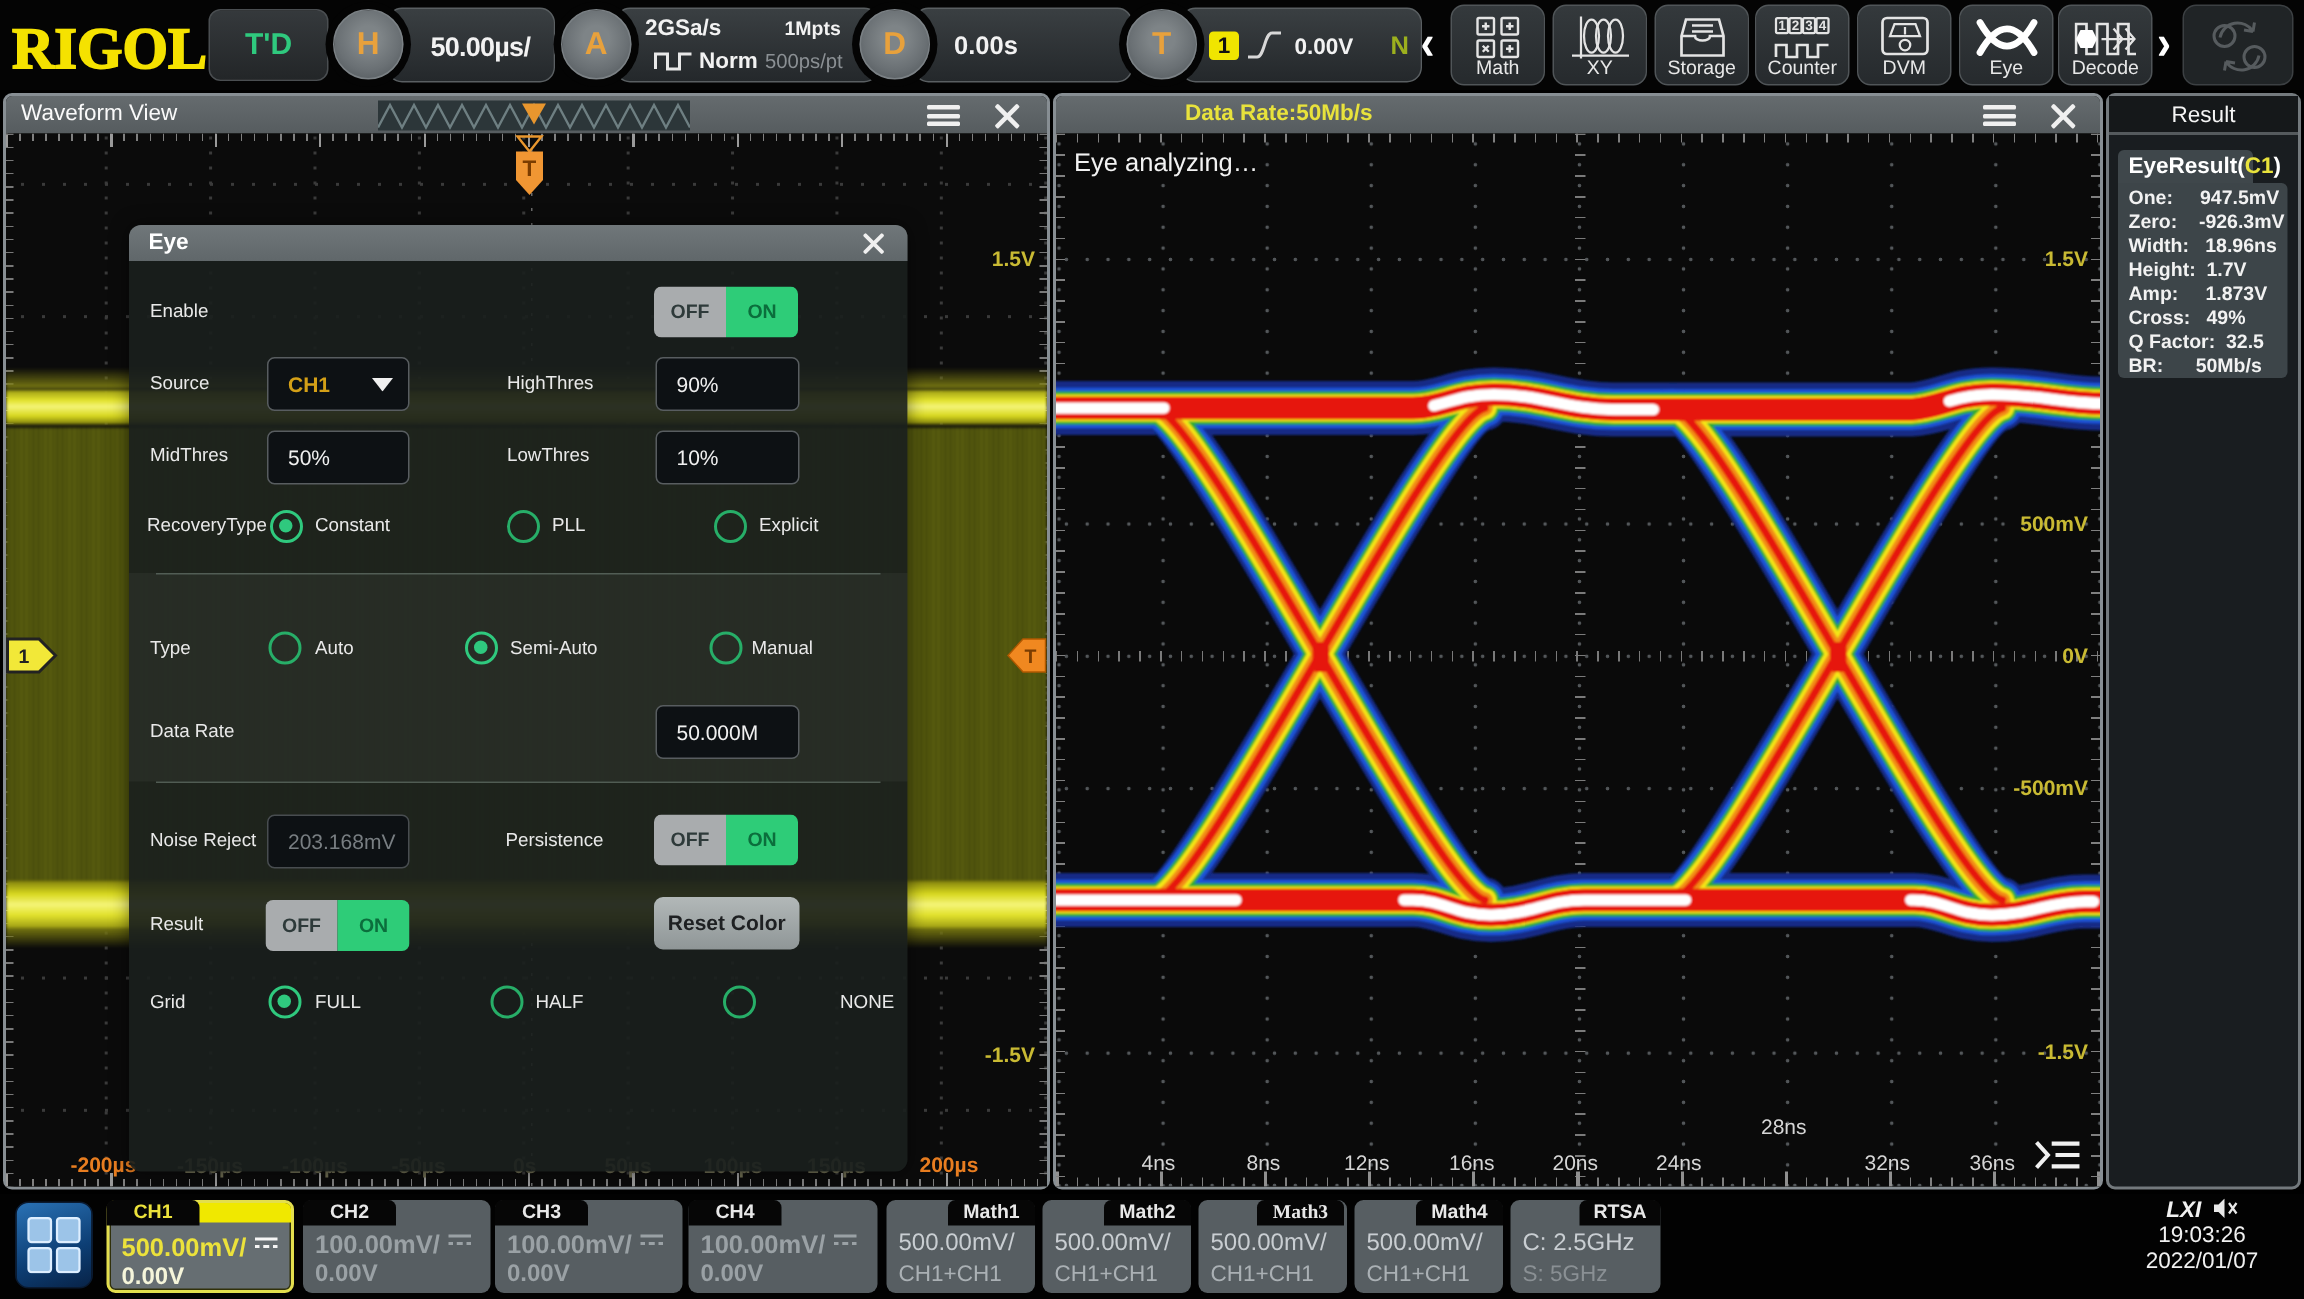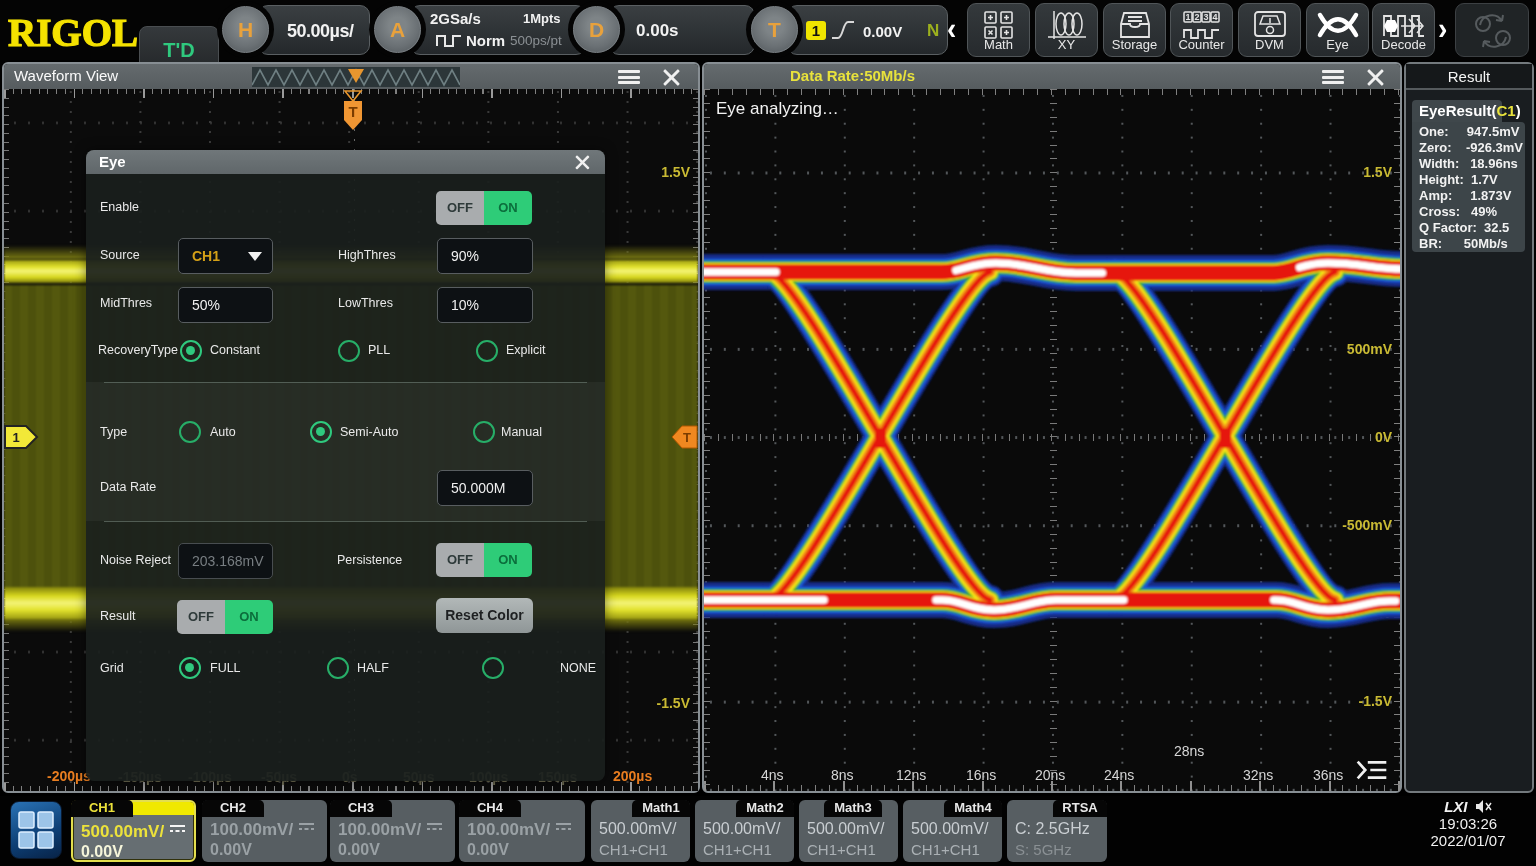--- a/index.html
+++ b/index.html
@@ -99,21 +99,21 @@
   .row1 { position:absolute; left:8px; top:20px; font-size:17px; font-weight:bold; }
   .row2 { position:absolute; left:8px; top:41px; font-size:16px; font-weight:bold; }
 </style>
 </head>
 <body>
 <div id="stage">
   <div id="topbar" class="abs">
 
     <div class="abs" style="left:8px; top:10px; font-family:'Liberation Serif',serif; font-weight:bold; font-size:39px; color:#f5e200; -webkit-text-stroke:1.2px #f5e200; letter-spacing:0px; transform:scaleY(1.0);">RIGOL</div>
 
-    <div class="abs" style="left:139px; top:6px; width:80px; height:48px; border-radius:8px; background:linear-gradient(#35393c,#232628); border:1px solid #4a4e51; color:#2fc97e; font-weight:bold; font-size:20px; text-align:center; line-height:46px;margin-top:20px;">T'D</div>
+    <div class="abs" style="left:139px; top:6px; width:80px; height:48px; border-radius:8px; background:linear-gradient(#35393c,#232628); border:1px solid #4a4e51; color:#2fc97e; font-weight:bold; font-size:20px; text-align:center; line-height:46px;">T'D</div>
 
     <div class="pill" style="left:258px; width:112px;"></div>
     <div class="circ" style="left:222px;">H</div>
     <div class="abs wlab" style="left:287px; top:21px; font-size:18px; letter-spacing:-0.5px;">50.00µs/</div>
 
     <div class="pill" style="left:410px; width:176px;"></div>
     <div class="circ" style="left:374px;">A</div>
     <div class="abs wlab" style="left:430px; top:10px; font-size:15px;">2GSa/s</div>
     <div class="abs wlab" style="left:523px; top:11px; font-size:13px;">1Mpts</div>
     <div class="abs" style="left:436px; top:32px;">
@@ -504,21 +504,21 @@
       <div class="cardtab" style="right:0; width:58px; border-radius:5px 5px 0 0;">Math1</div>
       <div class="row1 cwhite" style="font-weight:normal; font-size:16px;">500.00mV/</div>
       <div class="row2" style="color:#aab0b4; font-weight:normal; font-size:15px;">CH1+CH1</div>
     </div>
     <div class="card" style="left:695px; width:99px;">
       <div class="cardtab" style="right:0; width:58px; border-radius:5px 5px 0 0;">Math2</div>
       <div class="row1 cwhite" style="font-weight:normal; font-size:16px;">500.00mV/</div>
       <div class="row2" style="color:#aab0b4; font-weight:normal; font-size:15px;">CH1+CH1</div>
     </div>
     <div class="card" style="left:799px; width:99px;">
-      <div class="cardtab" style="right:16px; width:58px; border-radius:5px 5px 0 0;">Math3</div>
+      <div class="cardtab" style="right:2px; width:58px; border-radius:5px 5px 0 0;font-family:Liberation Serif, serif;">Math3</div>
       <div class="row1 cwhite" style="font-weight:normal; font-size:16px;">500.00mV/</div>
       <div class="row2" style="color:#aab0b4; font-weight:normal; font-size:15px;">CH1+CH1</div>
     </div>
     <div class="card" style="left:903px; width:99px;">
       <div class="cardtab" style="right:0; width:58px; border-radius:5px 5px 0 0;">Math4</div>
       <div class="row1 cwhite" style="font-weight:normal; font-size:16px;">500.00mV/</div>
       <div class="row2" style="color:#aab0b4; font-weight:normal; font-size:15px;">CH1+CH1</div>
     </div>
 
     <div class="card" style="left:1007px; width:100px;">

